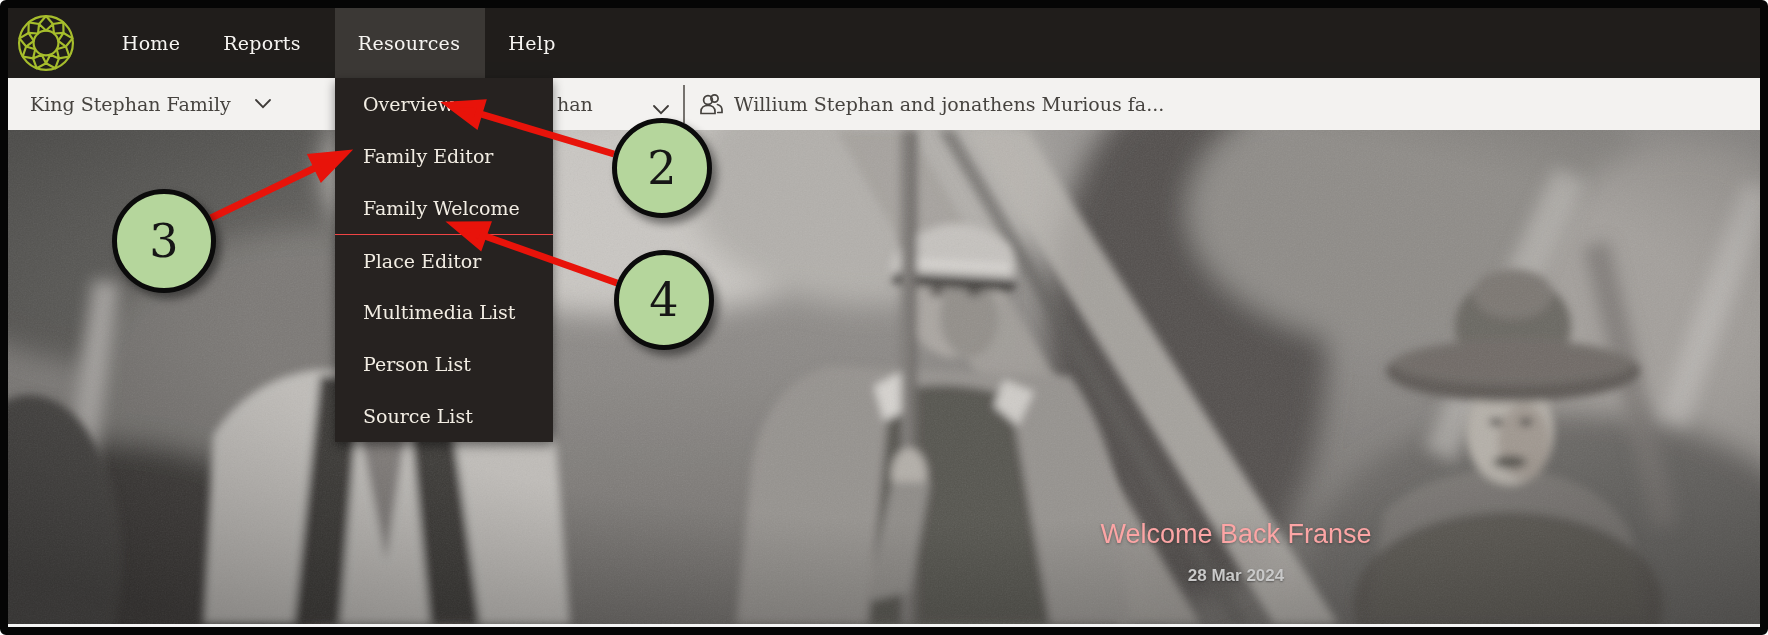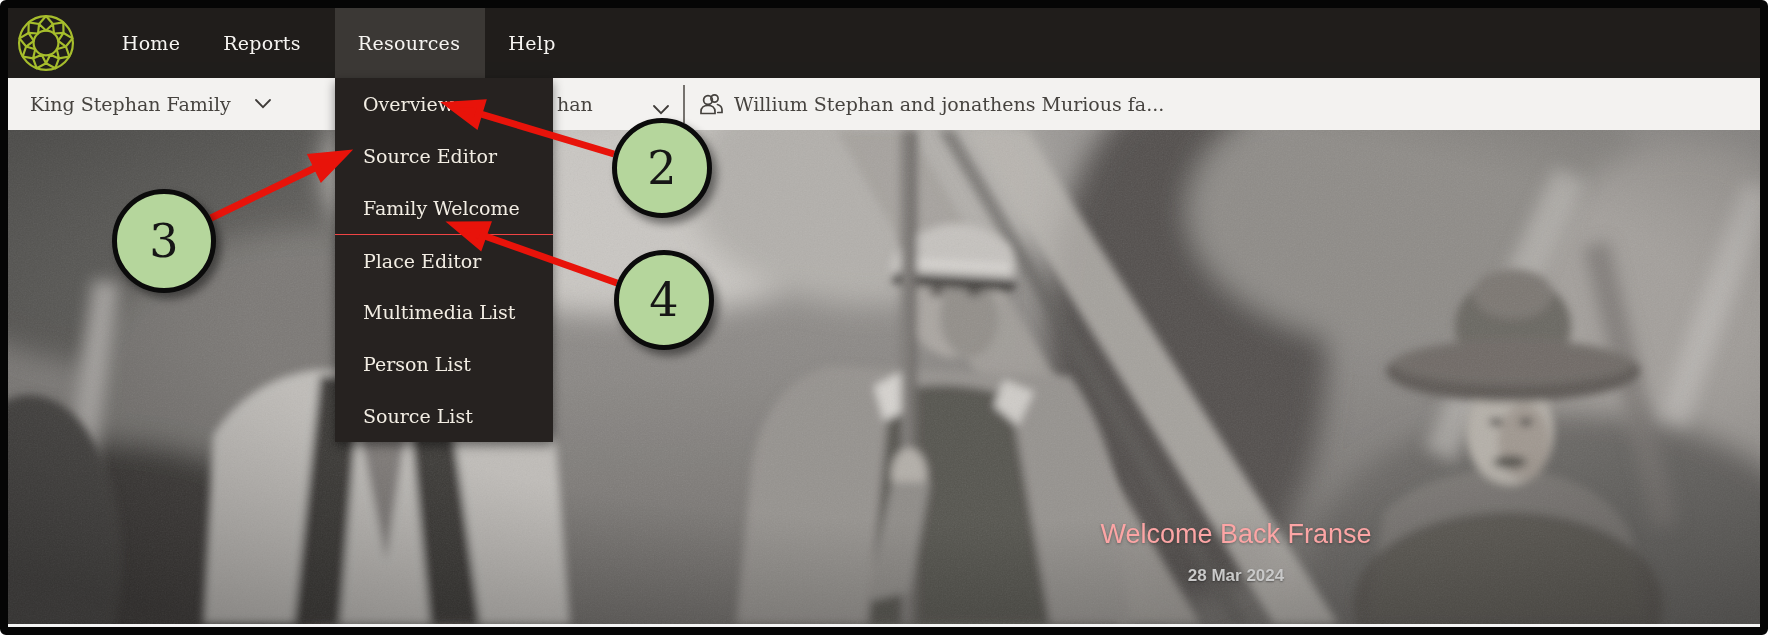--- a/index.html
+++ b/index.html
@@ -196,21 +196,21 @@
         <path d="M19.5,13.5 c3,0.8 4.5,2.9 4.5,5.6 v2.4 h-4.2"></path>
         <circle cx="10" cy="9" r="4.4"></circle>
         <path d="M3,22.5 v-2 c0-3.9 3.1-6.1 7-6.1 s7,2.2 7,6.1 v2 z"></path>
       </svg>
     </div>
     <div class="family-field">Willium Stephan and jonathens Murious fa...</div>
   </div>
 
   <div class="menu">
     <div class="menu-item">Overview</div>
-    <div class="menu-item">Source Editor</div>
+    <div class="menu-item">Family Editor</div>
     <div class="menu-item">Family Welcome</div>
     <div class="menu-item sep">Place Editor</div>
     <div class="menu-item">Multimedia List</div>
     <div class="menu-item">Person List</div>
     <div class="menu-item">Source List</div>
   </div>
 
   <svg class="arrows" viewBox="0 0 1752 619">
     <g stroke="#e8130a" stroke-width="7" fill="#e8130a">
       <line x1="606" y1="146" x2="466" y2="104"></line>

